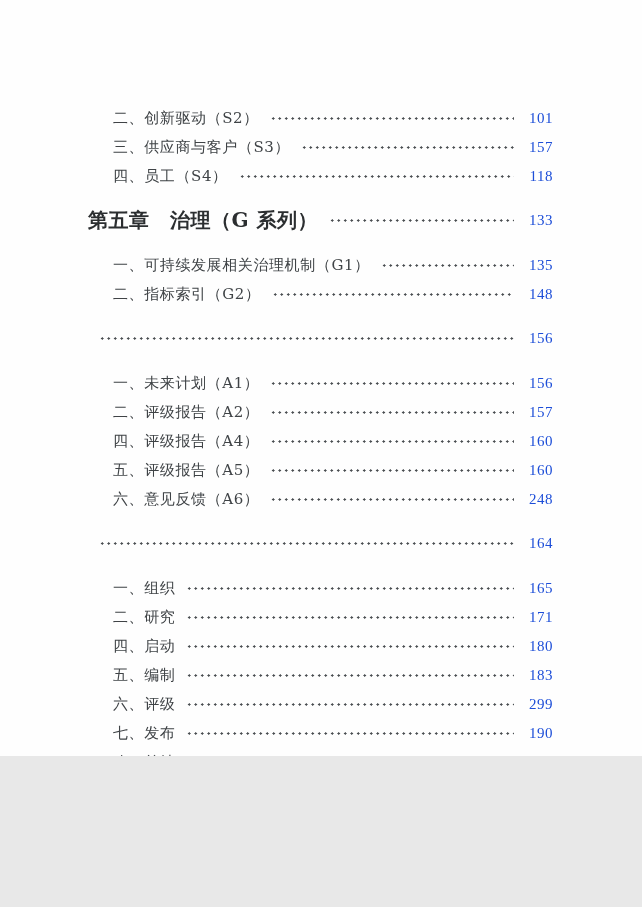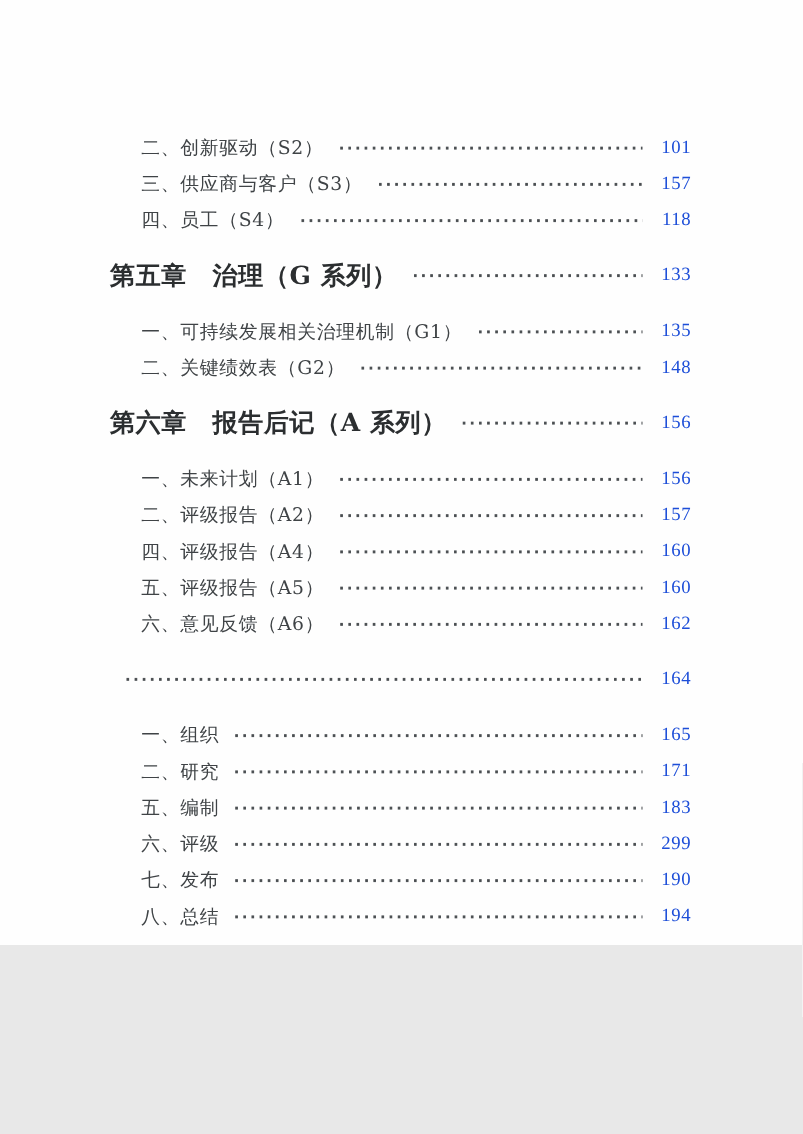--- a/index.html
+++ b/index.html
@@ -90,27 +90,26 @@
       <span class="leader"></span>
       <span class="pagenum">133</span>
     </div>
 
     <div class="row item">
       <span class="label">一、可持续发展相关治理机制（G1）</span>
       <span class="leader"></span>
       <span class="pagenum">135</span>
     </div>
     <div class="row item">
-      <span class="label">二、关键绩效表（G2）</span>
+      <span class="label">二、指标索引（G2）</span>
       <span class="leader"></span>
       <span class="pagenum">148</span>
     </div>
 
     <div class="row chapter">
-      <span class="label">第六章　报告后记（A 系列）</span>
       <span class="leader"></span>
       <span class="pagenum">156</span>
     </div>
 
     <div class="row item">
       <span class="label">一、未来计划（A1）</span>
       <span class="leader"></span>
       <span class="pagenum">156</span>
     </div>
     <div class="row item">
@@ -124,37 +123,42 @@
       <span class="pagenum">160</span>
     </div>
     <div class="row item">
       <span class="label">五、评级报告（A5）</span>
       <span class="leader"></span>
       <span class="pagenum">160</span>
     </div>
     <div class="row item">
       <span class="label">六、意见反馈（A6）</span>
       <span class="leader"></span>
-      <span class="pagenum">162</span>
+      <span class="pagenum">248</span>
     </div>
 
     <div class="row chapter">
       <span class="leader"></span>
       <span class="pagenum">164</span>
     </div>
 
     <div class="row item">
       <span class="label">一、组织</span>
       <span class="leader"></span>
       <span class="pagenum">165</span>
     </div>
     <div class="row item">
       <span class="label">二、研究</span>
       <span class="leader"></span>
       <span class="pagenum">171</span>
+    </div>
+    <div class="row item">
+      <span class="label">四、启动</span>
+      <span class="leader"></span>
+      <span class="pagenum">180</span>
     </div>
     <div class="row item">
       <span class="label">五、编制</span>
       <span class="leader"></span>
       <span class="pagenum">183</span>
     </div>
     <div class="row item">
       <span class="label">六、评级</span>
       <span class="leader"></span>
       <span class="pagenum">299</span>

